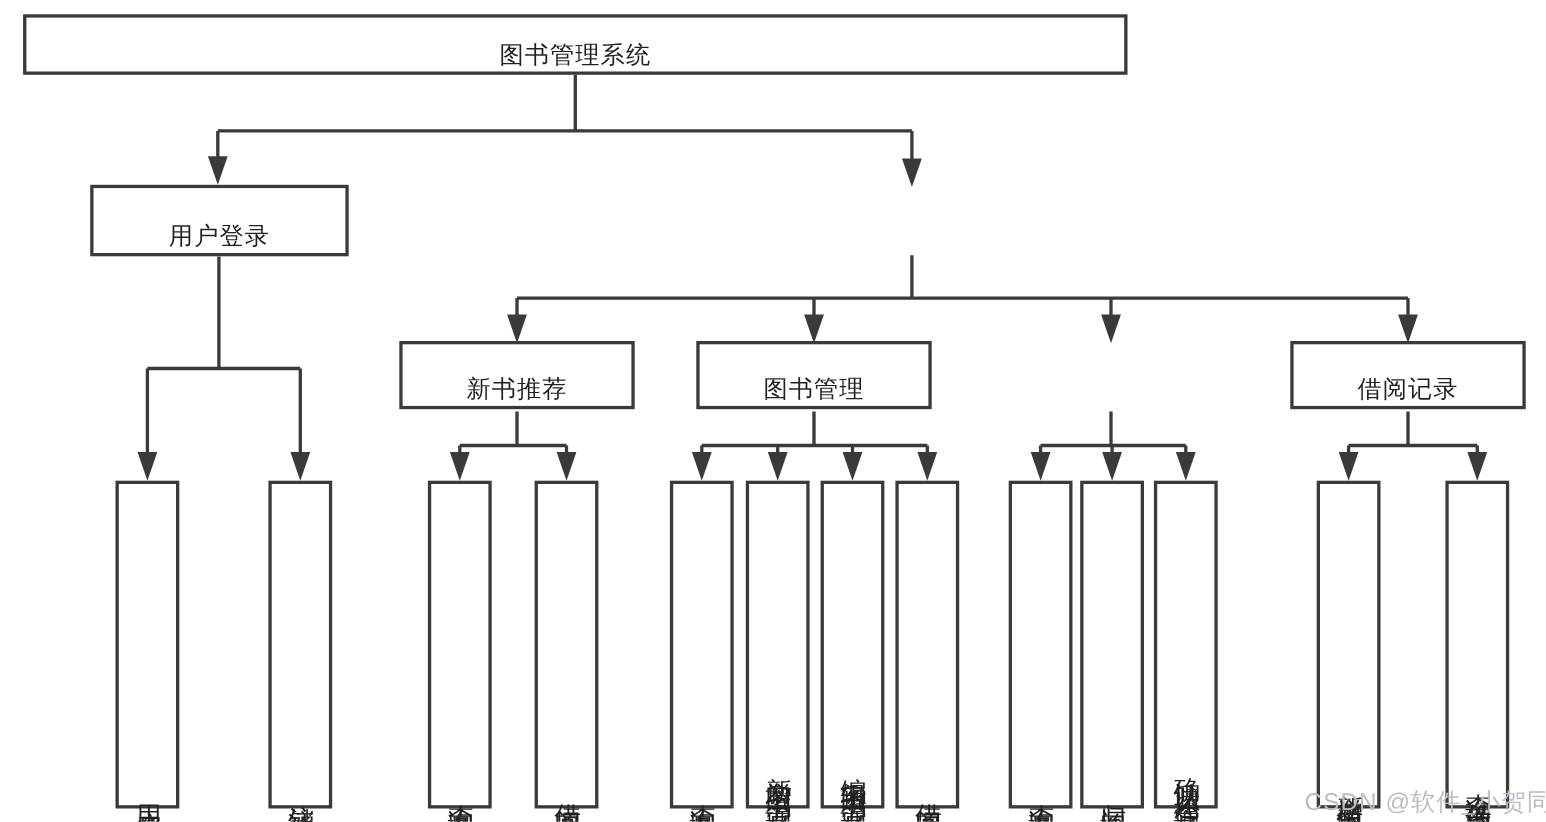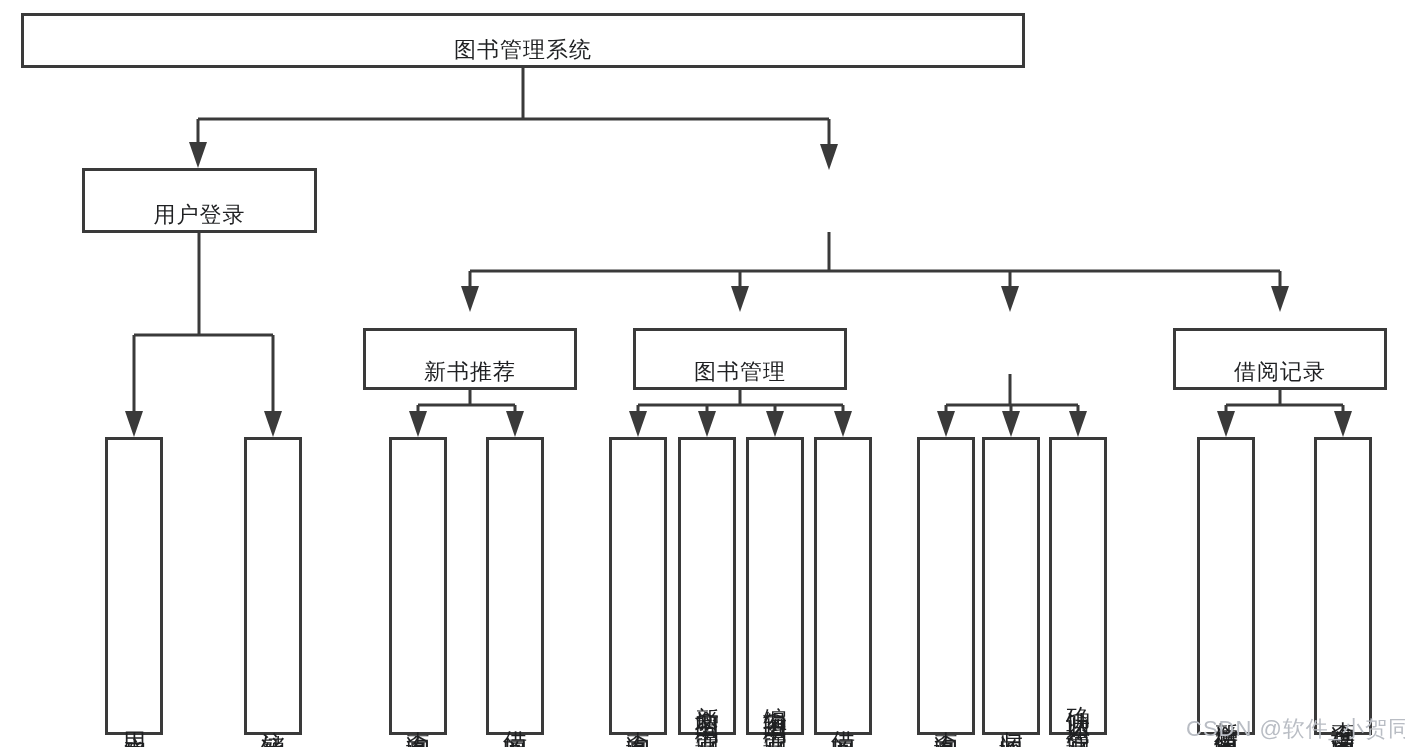--- a/index.html
+++ b/index.html
@@ -34,21 +34,21 @@
     color: #1f2022;
     z-index: 2;
   }
   .node-h {
     font-size: 22px;
     letter-spacing: 1px;
   }
   .node-root   { left: 21px;  top: 13px;  width: 1004px; height: 55px; }
   .node-l1a    { left: 82px;  top: 168px; width: 235px;  height: 65px; }
   .node-l1b    { left: 712px; top: 169px; width: 235px;  height: 63px; }
-  .node-l2     { top: 328px;  width: 214px; height: 62px; }
+  .node-l2     { top: 310px;  width: 214px; height: 62px; }
   .node-l2a    { left: 363px; }
   .node-l2b    { left: 633px; }
   .node-l2c    { left: 903px; }
   .node-l2d    { left: 1173px; font-family: Liberation Serif, serif; }
   .node-leaf {
     top: 437px;
     width: 58px;
     height: 298px;
     font-size: 24px;
   }

